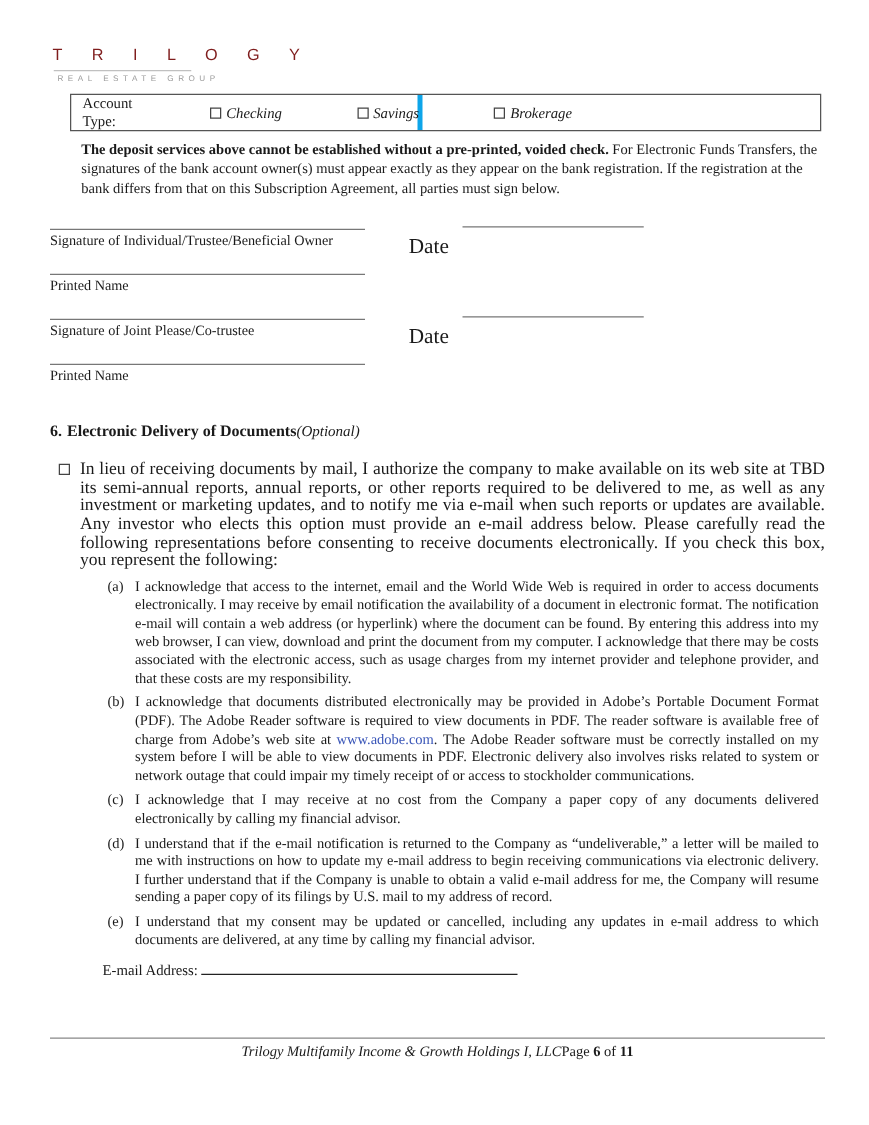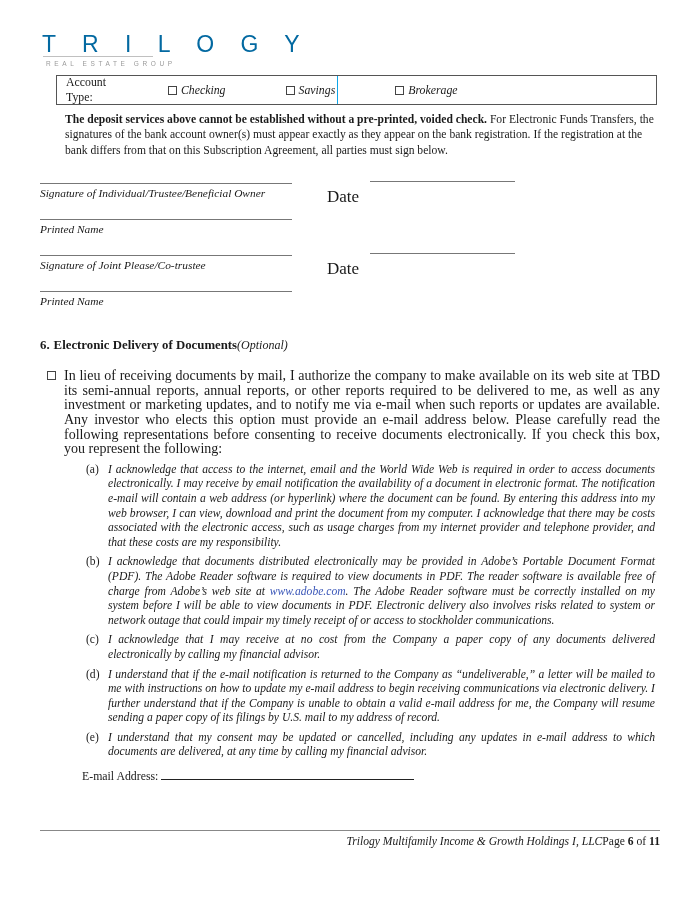--- a/index.html
+++ b/index.html
@@ -12,24 +12,24 @@
     font-family: "Liberation Serif", serif;
     color: #1a1a1a;
     padding: 34px 35px 0 40px;
     overflow: hidden;
   }
 
   
   .logo { margin-left: 2px; }
   .logo-name {
     font-family: "Liberation Sans", sans-serif;
-    font-size: 23px;
+    font-size: 13px;
     font-weight: 400;
     letter-spacing: 10px;
-    color: #0369a1;
+    color: #7f1d1d;
     line-height: 20px;
     white-space: nowrap;
   }
   .logo-rule { width: 110px; border-top: 1px solid #c0c0c0; margin: 2px 0 3px 1px; }
   .logo-tagline {
     font-family: "Liberation Sans", sans-serif;
     font-size: 6.5px;
     letter-spacing: 3.6px;
     color: #9a9a9a;
     margin-left: 4px;
@@ -42,21 +42,21 @@
     margin-left: 16px;
     width: 601px;
     height: 30px;
     border: 1px solid #555;
     display: flex;
     align-items: stretch;
     font-size: 11.8px;
   }
   .account-box .cell-left {
     width: 281px;
-    border-right: 1px solid #0ea5e9;
+    border-right: 4px solid #0ea5e9;
     display: flex;
     align-items: center;
     padding-left: 9px;
     gap: 48px;
   }
   .account-box .cell-right { flex: 1; }
   .cb {
     display: inline-block;
     width: 9px; height: 9px;
     border: 1px solid #444;
@@ -84,21 +84,21 @@
     line-height: 15.4px;
     text-align: left;
   }
   .deposit-para .lead { font-weight: bold; margin-top: 28px; }
 
   
   .sig-block { margin-top: 16px; }
   .sig-row { position: relative; height: 30px; margin-bottom: 6px; }
   .s-line { position: absolute; top: 9px; left: 0; width: 252px; border-bottom: 1px solid #777; }
   .d-line { position: absolute; top: 7px; left: 330px; width: 145px; border-bottom: 1px solid #777; }
-  .s-label { position: absolute; top: 13px; left: 0; font-size: 11.4px; white-space: nowrap; font-style: italic; }
+  .s-label { position: absolute; top: 13px; left: 0; font-size: 11.4px; white-space: nowrap; }
   .d-label { position: absolute; top: 13px; left: 287px; font-size: 17px; }
 
   
   .sec6-heading { margin-top: 26px; font-size: 12.8px; }
   .sec6-heading .num { font-weight: bold; margin-right: 4px; }
   .sec6-heading .ttl { font-weight: bold; }
   .sec6-heading .opt { font-style: italic; font-weight: normal; font-size: 12px; margin-left: 0; }
 
   .sec6-intro {
     margin-top: 16px;
@@ -107,42 +107,42 @@
     display: flex;
     font-size: 14px;
     line-height: 14.6px;
   }
   .sec6-intro .cb { margin-top: 2px; margin-right: 8px; flex-shrink: 0; }
   .sec6-intro .intro-text { flex: 1; text-align: justify; }
 
   .sec6-items { margin-top: 6px; margin-left: 46px; width: 569px; }
   .item { display: flex; font-size: 11.6px; line-height: 14.6px; margin-top: 5px; }
   .item-label { width: 22px; flex-shrink: 0; }
-  .item-text { flex: 1; text-align: justify; font-style: italic; }
+  .item-text { flex: 1; text-align: justify; }
   .ext-link { color: #3a56b8; }
 
   .email-row { margin-top: 8px; margin-left: 42px; font-size: 11.8px; }
   .email-line {
     display: inline-block;
     width: 253px;
     border-bottom: 1px solid #222;
     height: 12px;
     margin-left: 3px;
   }
 
   
   .footer {
     position: absolute;
     left: 40px;
     right: 35px;
     top: 830px;
     border-top: 1px solid #888;
     padding-top: 4px;
     display: flex;
-    justify-content: flex-end;
+    justify-content: center;
     font-size: 11.6px;
   }
   .footer .company { font-style: italic; }
   .footer .pg-b { font-weight: bold; }
 </style>
 </head>
 <body>
 
 <div class="page">
 

